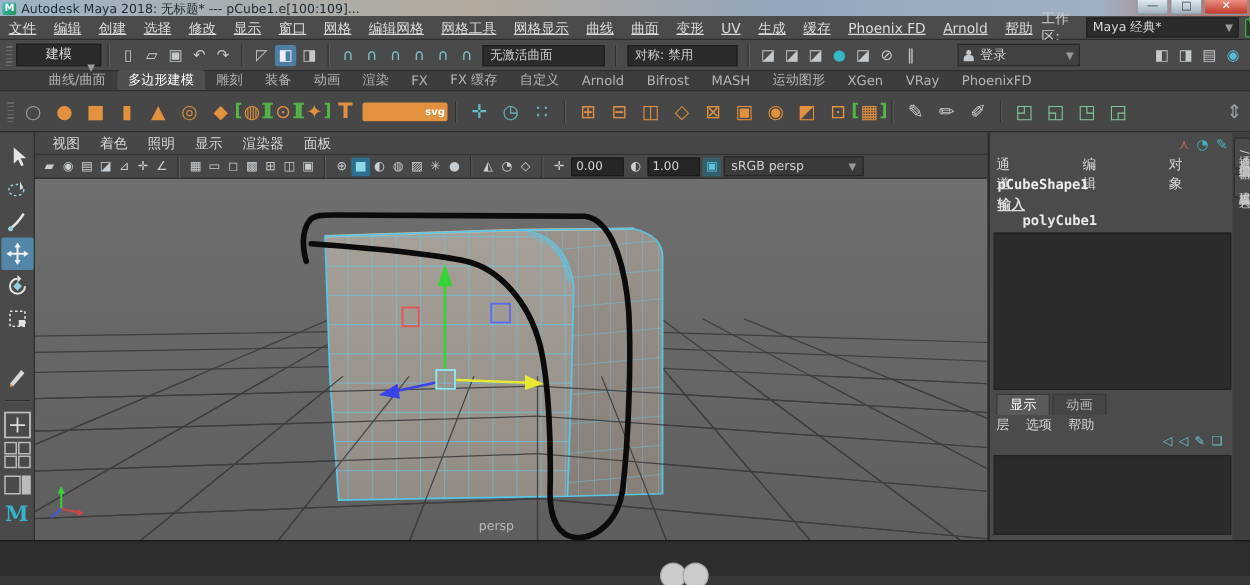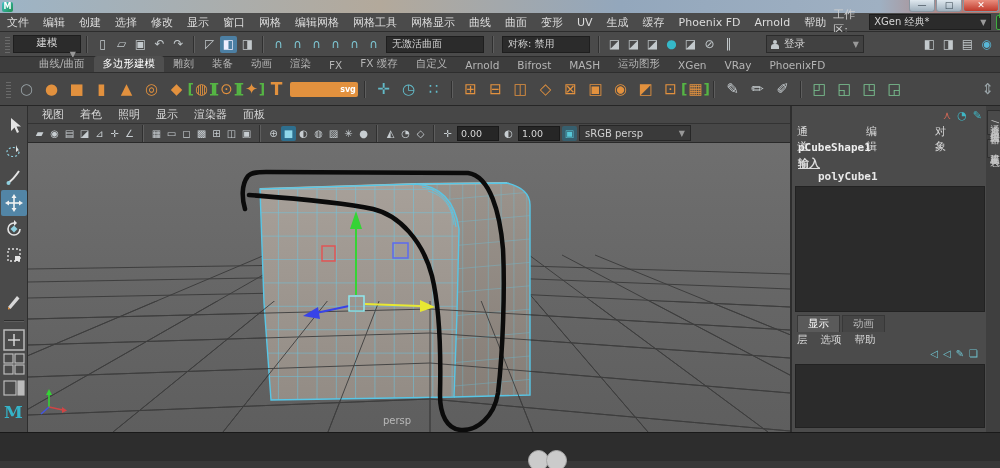--- a/index.html
+++ b/index.html
@@ -8,21 +8,21 @@
   .flex{display:flex;align-items:center;}
   
   #titlebar{left:0;top:0;width:1000px;height:13px;background:linear-gradient(90deg,#9db4c6 0%,#b3a99b 38%,#93a7bc 62%,#9fb0c2 88%,#b9766c 97%);display:flex;align-items:center;}
   #titlebar .appicon{width:11px;height:10px;margin:0 4px 0 2px;background:linear-gradient(135deg,#3fc3c8,#1f8f4f);color:#fff;font-size:8px;font-weight:bold;line-height:10px;text-align:center;border-radius:2px;}
   #titlebar .title{color:#1d2a33;font-size:10px;white-space:nowrap;}
   #winbtns{margin-left:auto;display:flex;height:13px;}
   .winbtn{width:26px;height:12px;border:1px solid #7a8globe;border:1px solid #8895a0;border-top:none;box-sizing:border-box;background:linear-gradient(#dfe8ef,#9fb0bd);color:#34424d;font-size:9px;line-height:10px;text-align:center;border-radius:0 0 3px 3px;margin-right:1px;}
   .winbtn.close{background:linear-gradient(#e98e7e,#c0392b);color:#fff;width:36px;}
   
   #menubar{left:0;top:13px;width:1000px;height:19px;background:#4b4b4b;border-bottom:1px solid #2d2d2d;box-sizing:border-box;display:flex;align-items:center;}
-  #menubar .mitem{padding:0 7px;font-size:11px;color:#dcdcdc;white-space:nowrap;}
+  #menubar .mitem{padding:0 7px;font-size:11px;color:#dcdcdc;white-space:nowrap;text-decoration:underline;}
   #wsgroup{margin-left:auto;display:flex;align-items:center;margin-right:4px;}
   #wslabel{color:#cfcfcf;margin-right:4px;}
   #wsdrop{width:128px;height:14px;background:#2b2b2b;border:1px solid #1e1e1e;color:#d6d6d6;font-size:10px;padding:0 4px;display:flex;align-items:center;}
   #wsdrop .caret{margin-left:auto;color:#9a9a9a;font-size:8px;}
   #lockicon{width:12px;height:13px;border:1px solid #3fae3f;border-radius:2px;margin-left:5px;position:relative;background:#2c3a2c;}
   #lockicon::before{content:"";position:absolute;left:2px;top:-4px;width:6px;height:5px;border:1px solid #3fae3f;border-bottom:none;border-radius:3px 3px 0 0;}
   
   #statusline{left:0;top:32px;width:1000px;height:25px;background:#4a4a4a;border-bottom:1px solid #2b2b2b;box-sizing:border-box;display:flex;align-items:center;padding-left:2px;}
   .grip{width:5px;height:18px;background:repeating-linear-gradient(0deg,#6a6a6a 0 1px,transparent 1px 3px);margin:0 3px;}
   .vdiv{width:1px;height:17px;background:#303030;border-right:1px solid #5e5e5e;margin:0 5px;}
@@ -95,20 +95,21 @@
   #rangerow{left:0;top:461px;width:1000px;height:7px;background:#383838;}
   
   #wm{position:absolute;left:528px;top:450px;z-index:60;display:flex;}
   #wm div{width:19px;height:19px;border-radius:50%;background:#cbcbcb;border:1px solid #a8a8a8;margin-right:-3px;}
 </style>
 </head>
 <body>
 
 <div class="abs" id="titlebar">
   <div class="appicon">M</div>
+  <div class="title">Autodesk Maya 2018: 无标题*   ---   pCube1.e[100:109]...</div>
   <div id="winbtns">
     <div class="winbtn">—</div>
     <div class="winbtn">□</div>
     <div class="winbtn close">✕</div>
   </div>
 </div>
 
 <div class="abs" id="menubar">
   <div class="flex" style="height:100%">
       <span class="mitem">文件</span>
@@ -128,21 +129,21 @@
       <span class="mitem">UV</span>
       <span class="mitem">生成</span>
       <span class="mitem">缓存</span>
       <span class="mitem">Phoenix FD</span>
       <span class="mitem">Arnold</span>
       <span class="mitem">帮助</span>
     </div>
   <div id="wsgroup">
     <span id="wslabel">工作区:</span>
     <div id="wsdrop">
-      <span>XGen 经典*</span>
+      <span>Maya 经典*</span>
       <span class="caret">▼</span>
     </div>
     <div id="lockicon"></div>
   </div>
 </div>
 
 <div class="abs" id="statusline">
   <div class="grip"></div>
   <div id="menuset">
     <span>建模</span>

